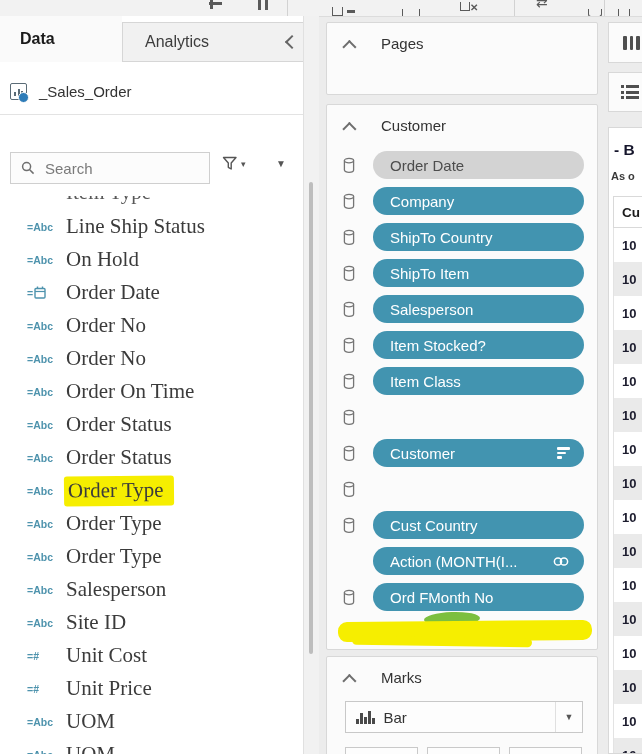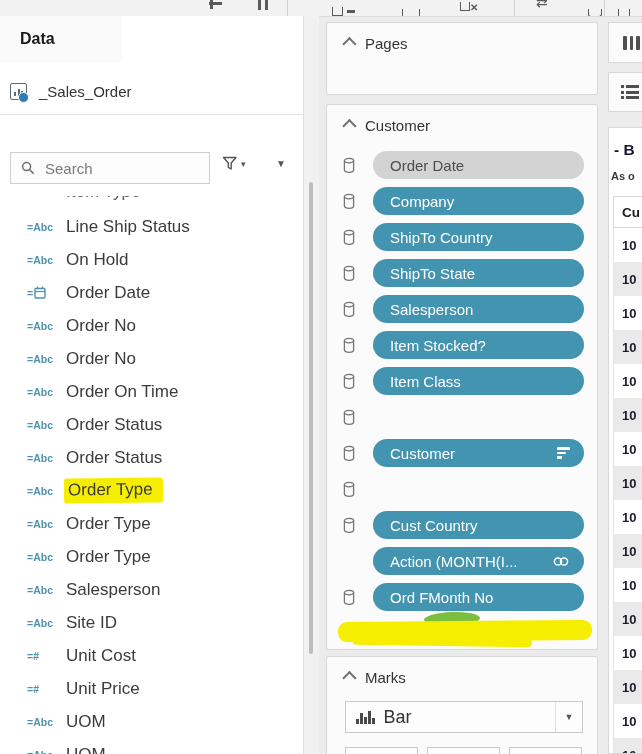--- a/index.html
+++ b/index.html
@@ -43,31 +43,31 @@
   .funnel-btn{position:absolute;left:222px;top:20px;display:flex;align-items:center;gap:3px;}
   .dd-caret{position:absolute;left:276px;top:22px;font-size:10px;color:#555;}
   .caret-sm{font-size:9px;color:#555;}
   
   .fields{position:absolute;left:0;top:180px;width:303px;height:558px;overflow:hidden;}
   .field-row{height:33px;display:flex;align-items:center;}
   .field-row.partial{height:14px;overflow:hidden;}
   .field-row.partial .f-icon,.field-row.partial .f-label{transform:translateY(-11px);opacity:.85;}
   .f-icon{width:37px;padding-left:27px;box-sizing:content-box;color:#4e93ad;font-size:10.5px;
           font-weight:bold;white-space:nowrap;flex:0 0 auto;display:flex;align-items:center;}
-  .f-label{font-size:17px;color:#3b3b3b;white-space:nowrap;}
+  .f-label{font-size:21px;color:#3b3b3b;white-space:nowrap;font-family:Liberation Serif, serif;}
   .lbl-text{padding:2px 8px 3px 2px;}
   .lbl-text.hl{background:#f6ee00;display:inline-block;transform:rotate(-.6deg);border-radius:3px;padding:2px 10px 3px 4px;}
   .ic-cal{display:flex;align-items:center;gap:1px;}
   
   .gutter{position:absolute;left:303px;top:16px;width:15px;height:738px;background:#f1f1f1;
           border-left:1px solid #e0e0e0;}
   .thumb{position:absolute;left:5px;top:166px;width:4px;height:472px;background:#bdbdbd;border-radius:2px;}
   
   .card{position:absolute;background:#fbfbfb;border:1px solid #d8d8d8;border-radius:2px;box-sizing:border-box;}
-  .card-head{display:flex;align-items:center;padding:12px 0 0 16px;gap:12px;}
+  .card-head{display:flex;align-items:flex-end;padding:12px 0 0 16px;gap:28px;}
   .card-head .hlabel{font-size:15px;color:#333;}
   .chev-up{width:8px;height:8px;border-style:solid;border-color:#6e6e6e;border-width:2px 2px 0 0;
            transform:rotate(-45deg) translate(1px,1px);display:inline-block;}
   .pills{position:absolute;left:0;top:42px;right:0;}
   .pill-row{height:36px;display:flex;align-items:center;padding-left:16px;}
   .cyl-slot{width:30px;flex:0 0 auto;display:flex;align-items:center;}
   .pill{flex:1;height:28px;margin-right:13px;border-radius:14px;background:#4294b0;color:#fff;
         font-size:15px;display:flex;align-items:center;padding:0 14px 0 17px;box-sizing:border-box;white-space:nowrap;overflow:hidden;}
   .pill.gray{background:#d3d3d3;color:#4d4d4d;}
   .pill .ric{margin-left:auto;display:flex;align-items:center;flex:0 0 auto;}
@@ -79,21 +79,21 @@
                 background:#7cbf3f;transform:rotate(-2deg);}
   .stroke-yellow{position:absolute;left:338px;top:621px;width:254px;height:20px;border-radius:9px;
                 background:#f6ee00;transform:rotate(-.5deg);}
   .stroke-yellow2{position:absolute;left:352px;top:637px;width:180px;height:9px;border-radius:6px;
                 background:#f6ee00;transform:rotate(.8deg);}
   
   .marks-dd{position:absolute;left:18px;top:44px;width:238px;height:32px;border:1px solid #c8c8c8;
             background:#fdfdfd;display:flex;align-items:center;box-sizing:border-box;}
   .bar-ic{display:flex;align-items:flex-end;gap:1.5px;margin:0 9px 0 10px;}
   .bar-ic i{display:block;width:2.5px;background:#4a4a4a;}
-  .marks-dd .mlabel{font-size:18px;color:#333;}
+  .marks-dd .mlabel{font-size:15px;color:#333;}
   .marks-dd .dd-right{margin-left:auto;height:100%;width:26px;border-left:1px solid #e0e0e0;
             display:flex;align-items:center;justify-content:center;}
   .mini-btn{position:absolute;top:90px;width:73px;height:24px;border:1px solid #c9c9c9;background:#fdfdfd;box-sizing:border-box;}
   
   .shelf-card{position:absolute;left:608px;width:60px;background:#fbfbfb;border:1px solid #d8d8d8;box-sizing:border-box;}
   .cols-ic{display:flex;gap:3px;margin:13px 0 0 14px;}
   .cols-ic i{display:block;width:3.5px;height:14px;background:#4f4f4f;border-radius:1px;}
   .rows-ic{display:flex;flex-direction:column;gap:2.5px;margin:12px 0 0 12px;}
   .rows-ic span{display:flex;gap:2px;align-items:center;}
   .rows-ic b{display:block;width:3px;height:3px;background:#4f4f4f;}
@@ -142,20 +142,26 @@
     </div>
     <div class="tb-sep" style="left:604px;"></div>
     <div class="frag" style="left:618px;top:3px;">
       <span class="fr-box" style="width:10px;height:7px;display:inline-block;"></span>
     </div>
   </div>
 
   <div class="left-panel">
     <div class="tabs">
       <div class="tab-data">Data</div>
+      <div class="tab-analytics">
+        <span class="lbl">Analytics</span>
+        <span class="collapse">
+          <span class="chev-left"></span>
+        </span>
+      </div>
     </div>
 
     <div class="ds-row">
       <span class="ds-icon">
         <span class="doc"></span>
           <span class="b1"></span>
           <span class="b2"></span>
           <span class="b3"></span>
           <span class="dot"></span>
       </span>
@@ -372,21 +378,21 @@
     </span>
   </div>
         <div class="pill-row">
     <span class="cyl-slot">
       <svg class="cyl" width="12" height="17" viewBox="0 0 12 17">
         <path d="M1.4 3.6 L1.4 13 A4.6 2.3 0 0 0 10.6 13 L10.6 3.6" fill="none" stroke="#757575" stroke-width="1.3"></path>
         <ellipse cx="6" cy="3.6" rx="4.6" ry="2.2" fill="none" stroke="#757575" stroke-width="1.3"></ellipse>
       </svg>
     </span>
     <span class="pill">
-      <span class="ptext">ShipTo State</span>
+      <span class="ptext">ShipTo Item</span>
 
     </span>
   </div>
         <div class="pill-row">
     <span class="cyl-slot">
       <svg class="cyl" width="12" height="17" viewBox="0 0 12 17">
         <path d="M1.4 3.6 L1.4 13 A4.6 2.3 0 0 0 10.6 13 L10.6 3.6" fill="none" stroke="#757575" stroke-width="1.3"></path>
         <ellipse cx="6" cy="3.6" rx="4.6" ry="2.2" fill="none" stroke="#757575" stroke-width="1.3"></ellipse>
       </svg>
     </span>

